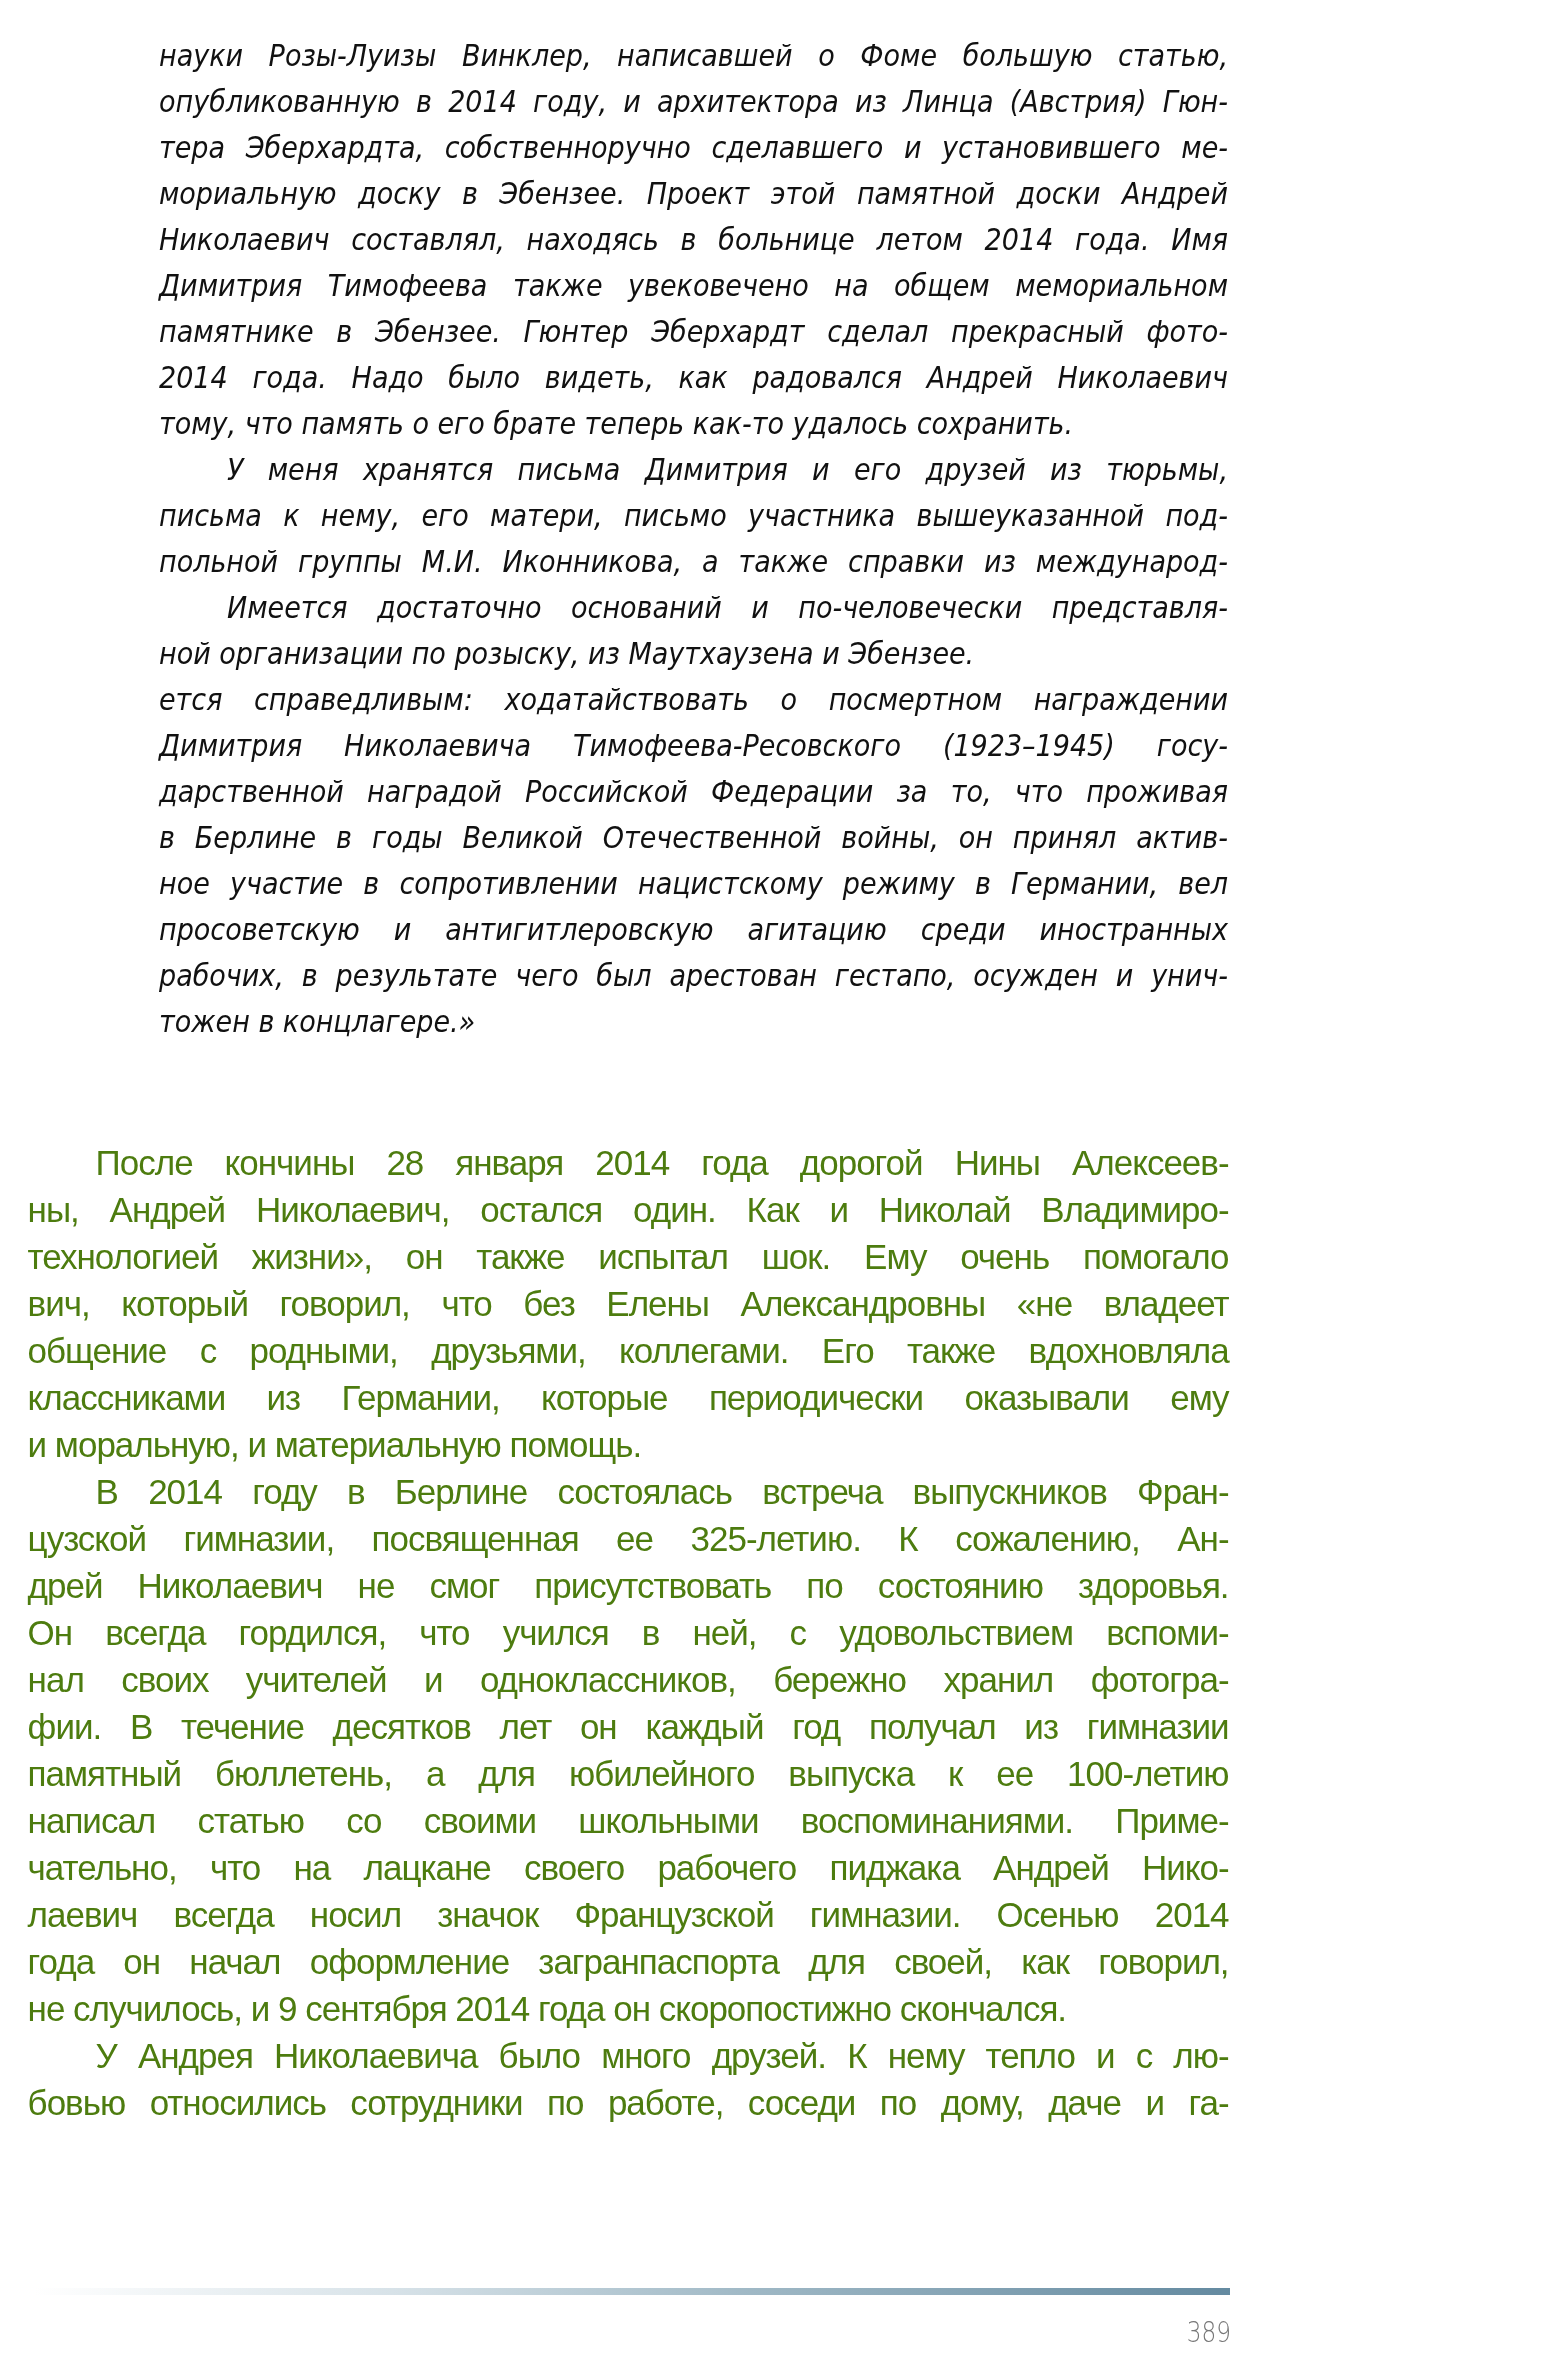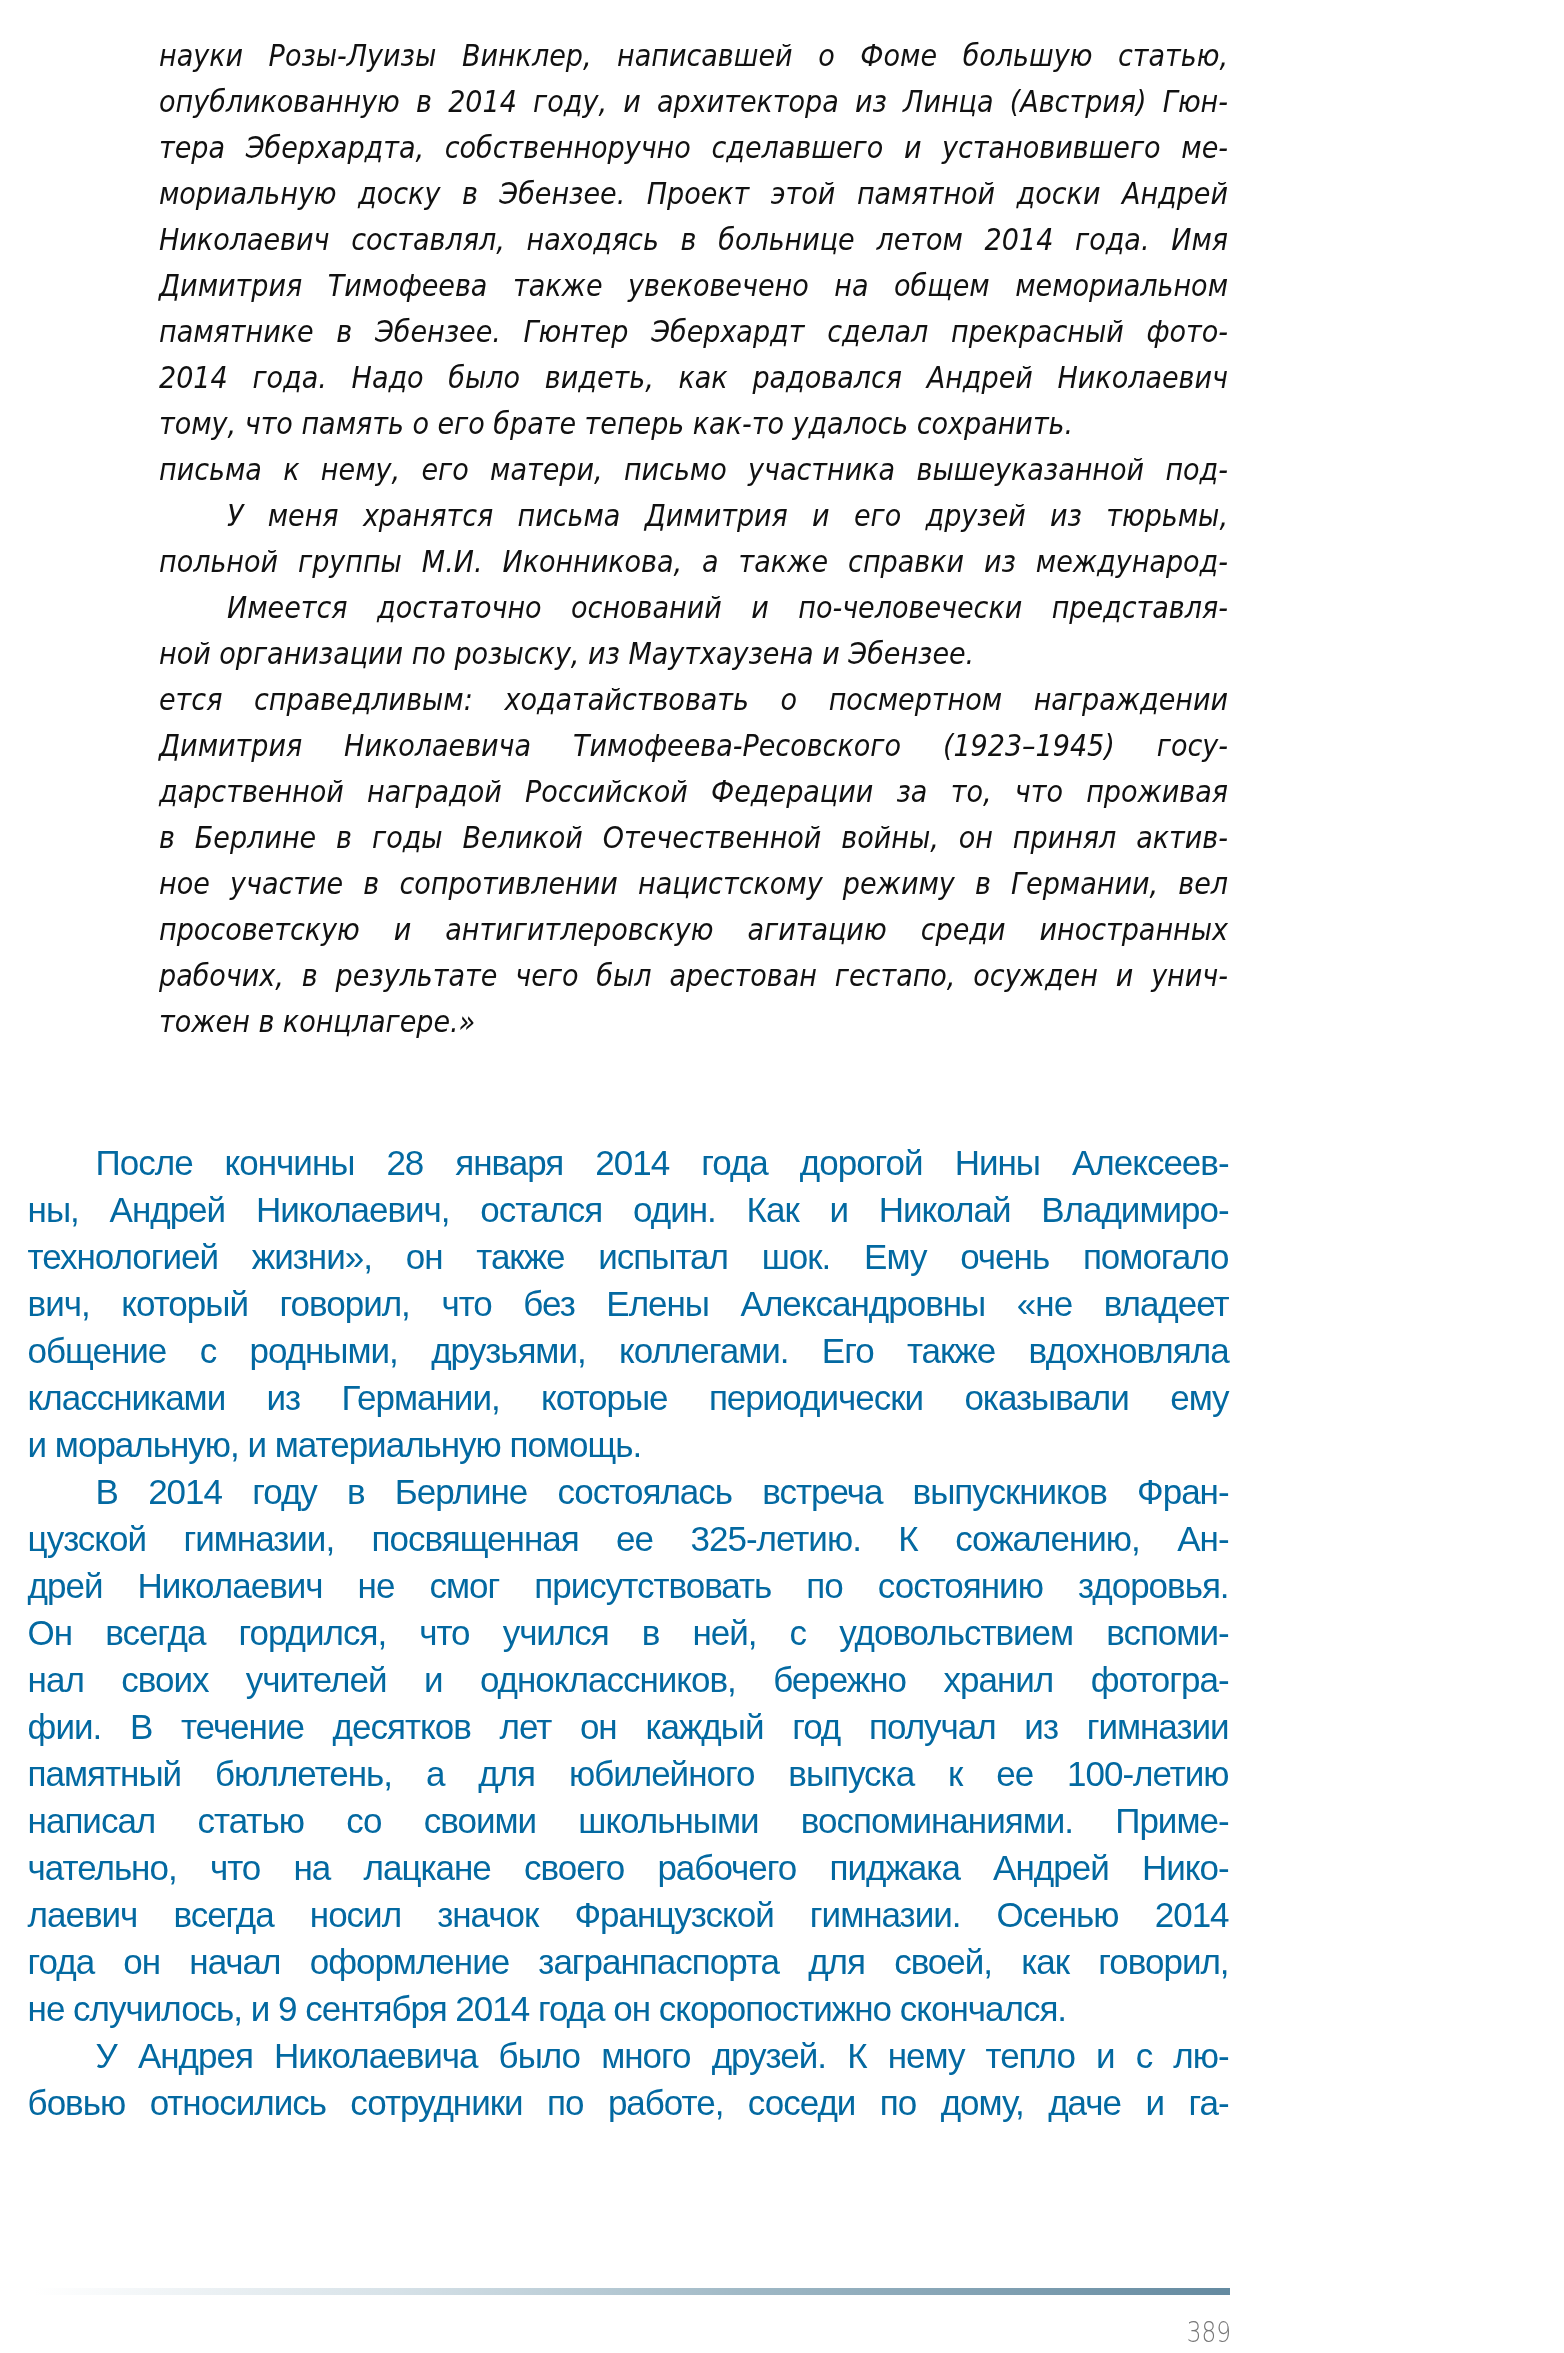--- a/index.html
+++ b/index.html
@@ -12,21 +12,21 @@
     font-size: 30px; line-height: 46px; height: 46px;
     color: #111; white-space: nowrap; text-align: justify; text-align-last: justify;
   }
   .qline.last { text-align-last: left; }
   .qline.indent { padding-left: 68px; }
   .body-text { position: absolute; left: 19.6px; top: 1139px; width: 1201px; }
   .bline {
     font-family: "Liberation Sans Narrow", "Liberation Sans", sans-serif;
     font-stretch: condensed;
     font-size: 35px; line-height: 47px; height: 47px;
-    color: #0369a1; white-space: nowrap; text-align: justify; text-align-last: justify;
+    color: #4d7c0f; white-space: nowrap; text-align: justify; text-align-last: justify;
     letter-spacing: -1px;
   }
   .bline.last { text-align-last: left; }
   .bline.indent { padding-left: 68px; }
   .footer-bar {
     position: absolute; left: 26px; top: 2288px; width: 1196px; height: 6.5px;
     background: linear-gradient(to right, #ffffff 0%, #d7e2e8 30%, #9fb8c5 60%, #648aa0 100%);
   }
   .page-number {
     position: absolute; left: 1160px; top: 2315px; width: 63px; text-align: right;
@@ -42,22 +42,22 @@
   <div class="quote">
     <div class="qline">науки Розы-Луизы Винклер, написавшей о Фоме большую статью,</div>
     <div class="qline">опубликованную в 2014 году, и архитектора из Линца (Австрия) Гюн-</div>
     <div class="qline">тера Эберхардта, собственноручно сделавшего и установившего ме-</div>
     <div class="qline">мориальную доску в Эбензее. Проект этой памятной доски Андрей</div>
     <div class="qline">Николаевич составлял, находясь в больнице летом 2014 года. Имя</div>
     <div class="qline">Димитрия Тимофеева также увековечено на общем мемориальном</div>
     <div class="qline">памятнике в Эбензее. Гюнтер Эберхардт сделал прекрасный фото-</div>
     <div class="qline">2014 года. Надо было видеть, как радовался Андрей Николаевич</div>
     <div class="qline last">тому, что память о его брате теперь как-то удалось сохранить.</div>
+    <div class="qline indent">У меня хранятся письма Димитрия и его друзей из тюрьмы,</div>
     <div class="qline">письма к нему, его матери, письмо участника вышеуказанной под-</div>
-    <div class="qline indent">У меня хранятся письма Димитрия и его друзей из тюрьмы,</div>
     <div class="qline">польной группы М.И. Иконникова, а также справки из международ-</div>
     <div class="qline indent">Имеется достаточно оснований и по-человечески представля-</div>
     <div class="qline last">ной организации по розыску, из Маутхаузена и Эбензее.</div>
     <div class="qline">ется справедливым: ходатайствовать о посмертном награждении</div>
     <div class="qline">Димитрия Николаевича Тимофеева-Ресовского (1923–1945) госу-</div>
     <div class="qline">дарственной наградой Российской Федерации за то, что проживая</div>
     <div class="qline">в Берлине в годы Великой Отечественной войны, он принял актив-</div>
     <div class="qline">ное участие в сопротивлении нацистскому режиму в Германии, вел</div>
     <div class="qline">просоветскую и антигитлеровскую агитацию среди иностранных</div>
     <div class="qline">рабочих, в результате чего был арестован гестапо, осужден и унич-</div>

